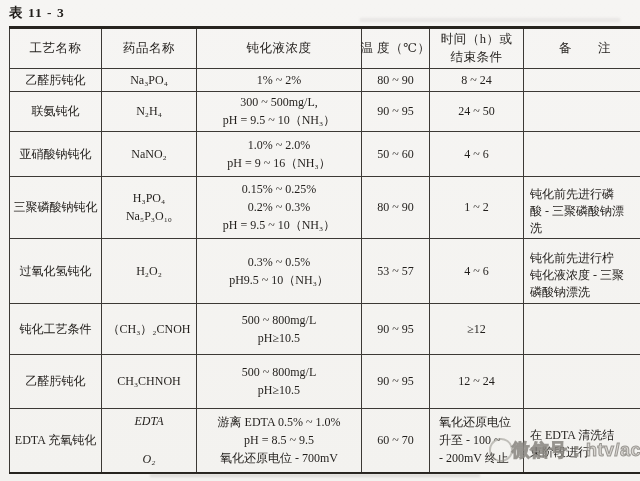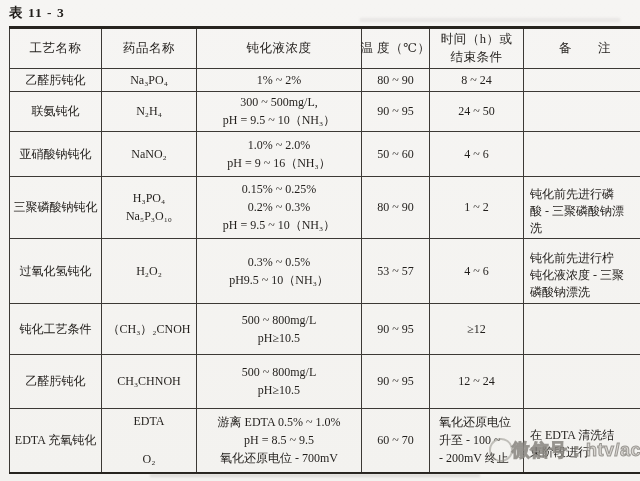--- a/index.html
+++ b/index.html
@@ -32,21 +32,21 @@
   tbody tr:nth-child(5){height:65px}
   tbody tr:nth-child(6){height:51px}
   tbody tr:nth-child(7){height:54px}
   tbody tr:nth-child(8){height:64px}
 
   .cell{display:flex;flex-direction:column;justify-content:center;align-items:center;height:100%;gap:1px;}
   .line{font-size:12px;line-height:17px;white-space:nowrap;}
   th .line{font-size:12.5px;letter-spacing:0.5px;}
   td.k-note .cell{align-items:flex-start;text-align:left;padding:2px 6px;margin-top:7px;}
   td.k-note .line{white-space:normal;line-height:16px;}
-  tbody tr:nth-child(8) td.k-chemical .cell{gap:21px;}
+  tbody tr:nth-child(8) td.k-chemical .cell{gap:21px;font-style:italic;}
   tbody tr:nth-child(8) td.k-time .cell{align-items:flex-start;padding-left:9px;}
 
   .watermark-logo{
     position:absolute;left:489px;top:438px;width:20px;height:20px;
     border:2px solid rgba(150,147,141,.55);border-radius:50%;
     transform:rotate(-12deg);
   }
   .watermark-text{
     position:absolute;left:512px;top:438px;white-space:nowrap;
     font-family:"Liberation Sans","DejaVu Sans",sans-serif;

